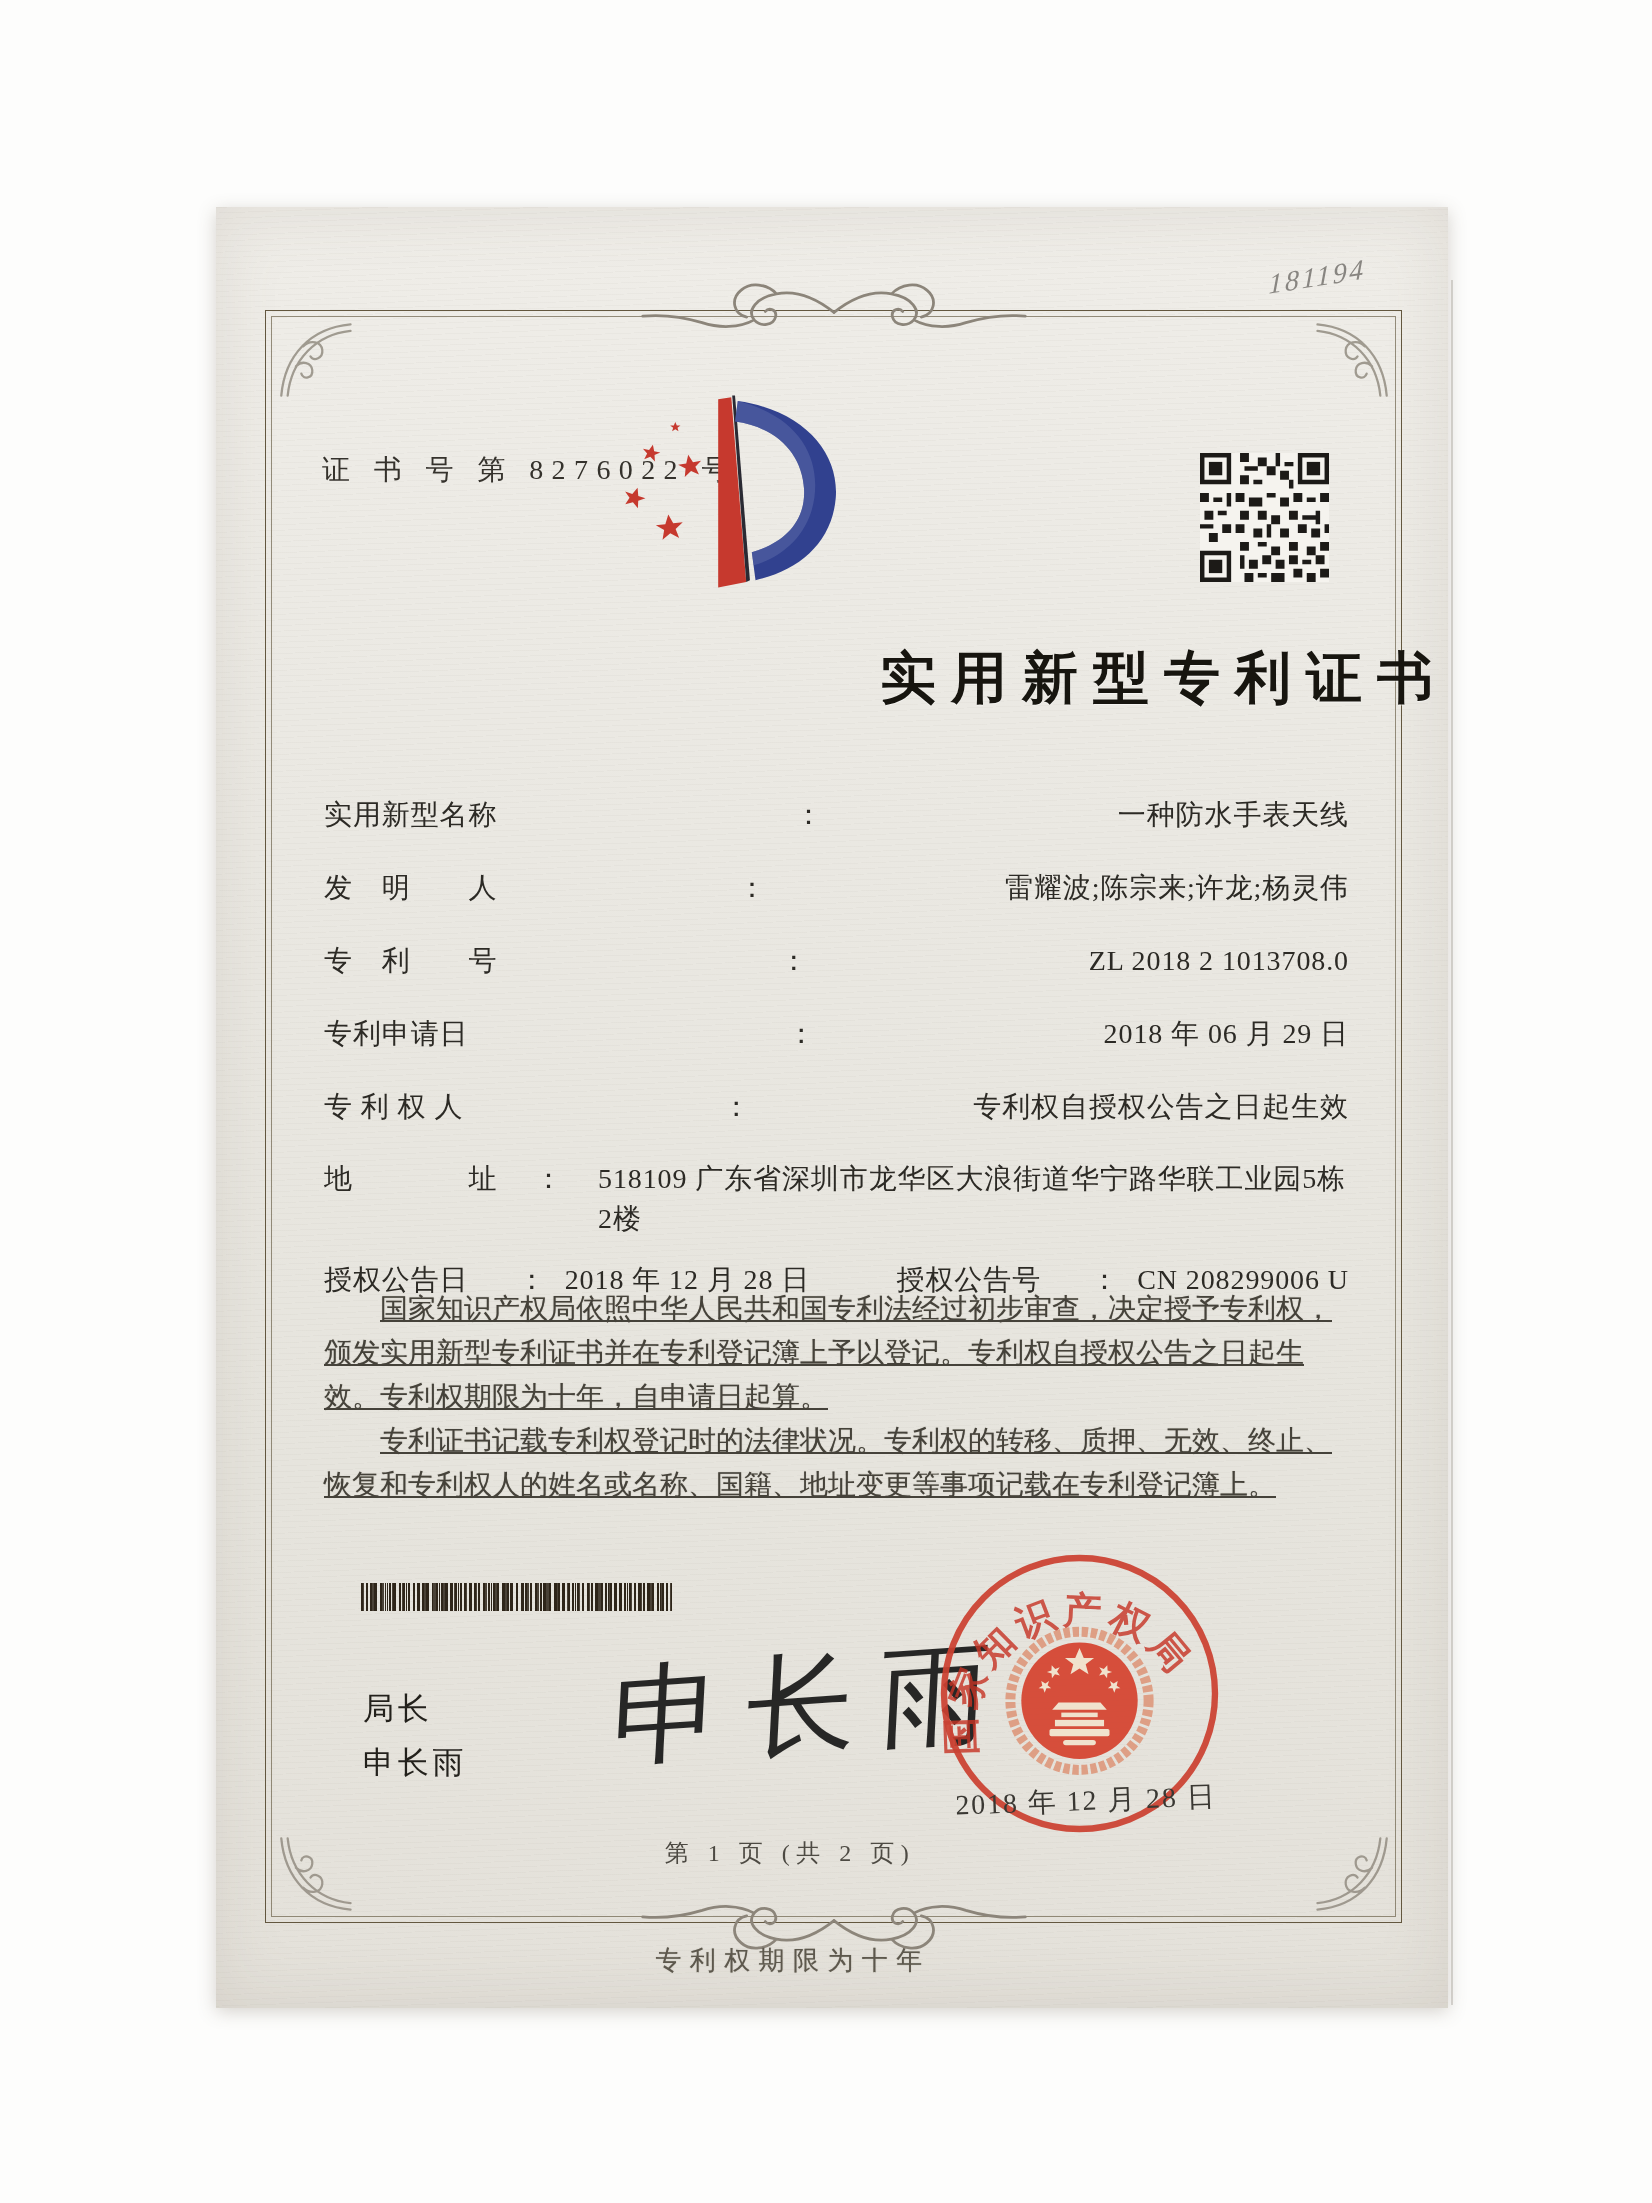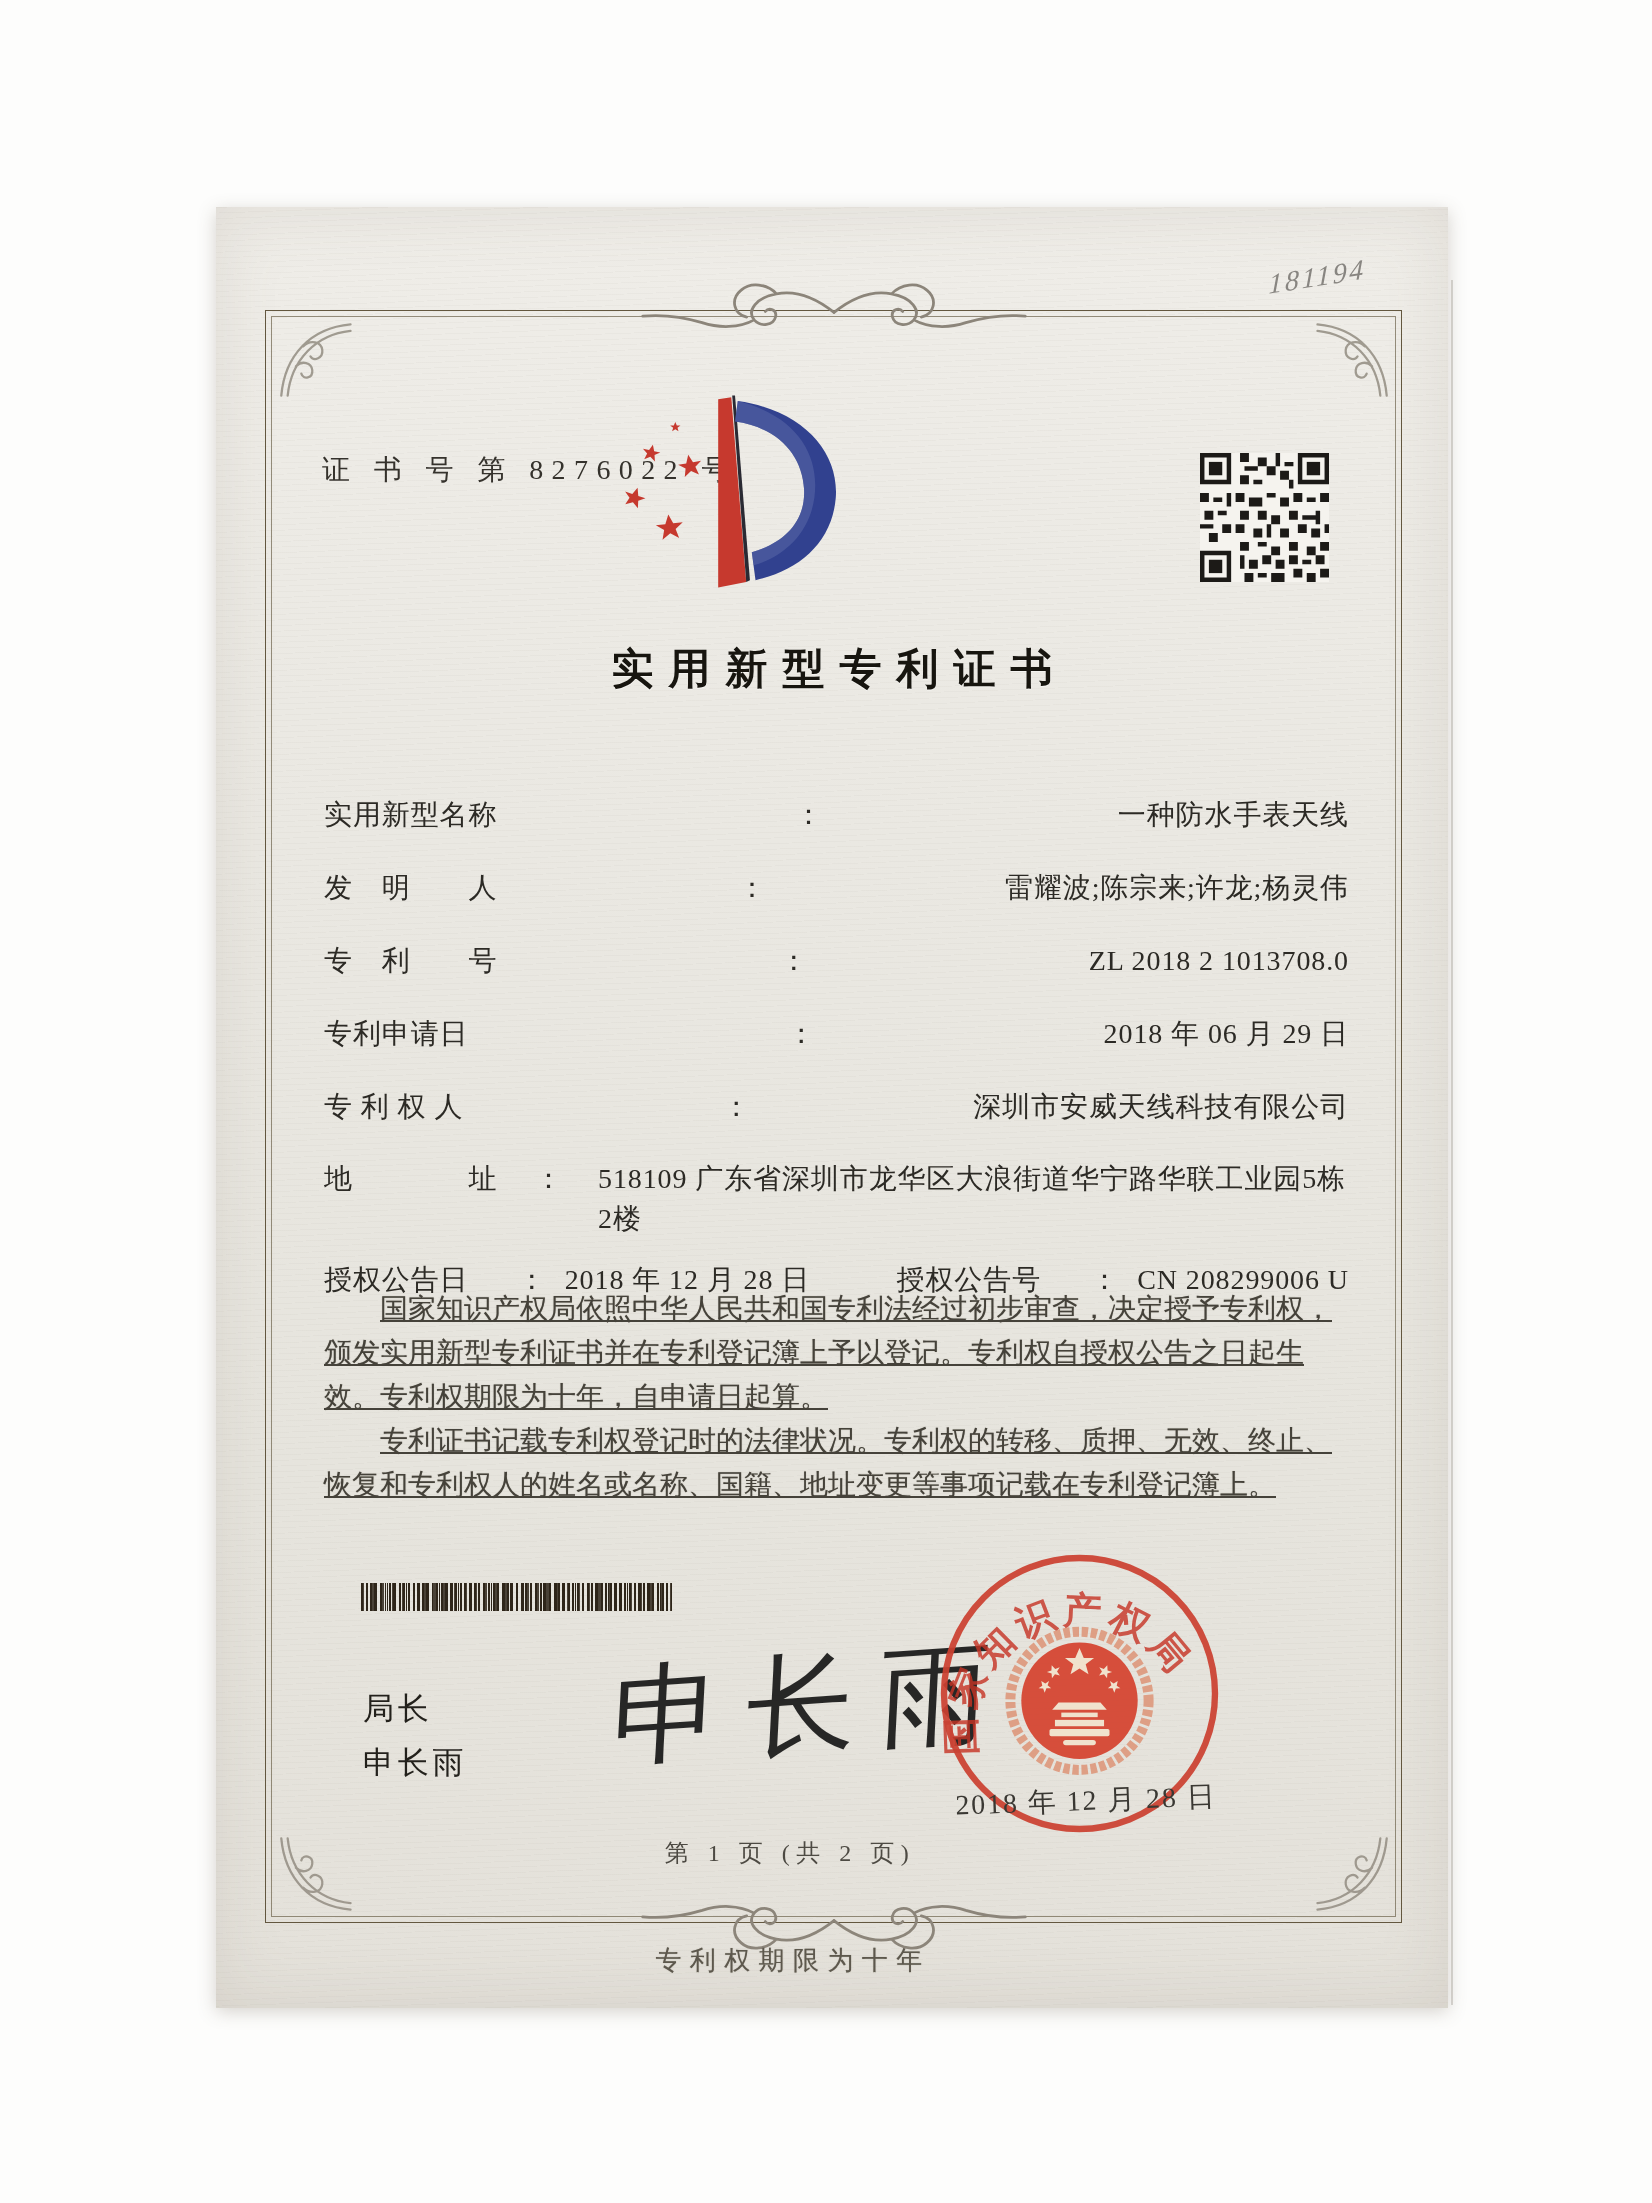--- a/index.html
+++ b/index.html
@@ -32,22 +32,22 @@
   .corner{position:absolute;width:82px;height:82px;opacity:.85;}
   .c-tl{left:7.5px;top:7.5px;} .c-tr{right:7.5px;top:7.5px;transform:scaleX(-1);}
   .c-bl{left:7.5px;bottom:7.5px;transform:scaleY(-1);} .c-br{right:7.5px;bottom:7.5px;transform:scale(-1,-1);}
 
   
   .cert-no{position:absolute;left:106px;top:244px;font-size:28px;letter-spacing:8.4px;color:#35322c;}
   .logo{position:absolute;left:392px;top:181px;width:282px;height:222px;}
   .qr{position:absolute;left:984px;top:246px;width:129px;height:129px;}
   .hand-note{position:absolute;left:1052px;top:54px;font-size:28px;color:rgba(92,90,86,.7);
     transform:rotate(-9deg) skewX(-10deg);font-style:italic;letter-spacing:2.8px;}
-  .title{position:absolute;left:0;top:434px;width:100%;text-align:center;
-    font-size:42px;font-weight:bold;color:#17150f;letter-spacing:15px;padding-left:15px;box-sizing:border-box;
+  .title{position:absolute;left:0;top:434px;width:100%;text-align:right;
+    font-size:56px;font-weight:bold;color:#17150f;letter-spacing:15px;padding-left:15px;box-sizing:border-box;
     text-shadow:0 0.9px 0 rgba(255,255,255,.5);}
 
   
   .fields{position:absolute;left:108px;top:587px;width:1025px;font-size:28px;color:#2c2a25;}
   .frow{display:flex;line-height:41px;margin-bottom:32px;justify-content:space-between;}
   .flabel{flex:none;width:175px;letter-spacing:0.9px;}
   .fcolon{flex:none;width:28px;}
   .fvalue{flex:0 1 auto;letter-spacing:0.9px;}
   .addr{line-height:40px;margin-bottom:20px;}
   .addr .fvalue{max-width:751px;}
@@ -169,21 +169,21 @@
           <span class="fvalue">ZL 2018 2 1013708.0</span>
       </div>
       <div class="frow">
         <span class="flabel">专利申请日</span>
           <span class="fcolon">：</span>
           <span class="fvalue">2018 年 06 月 29 日</span>
       </div>
       <div class="frow">
         <span class="flabel">专 利 权 人</span>
           <span class="fcolon">：</span>
-          <span class="fvalue">深圳市安威天线科技有限公司</span>
+          <span class="fvalue">专利权自授权公告之日起生效</span>
       </div>
       <div class="frow addr">
         <span class="flabel">地　　　　址</span>
           <span class="fcolon">：</span>
           <span class="fvalue">518109 广东省深圳市龙华区大浪街道华宁路华联工业园5栋2楼</span>
       </div>
       <div class="frow grant">
         <span class="flabel">授权公告日</span>
           <span class="fcolon">：</span>
           <span class="fvalue gdate">2018 年 12 月 28 日</span>

